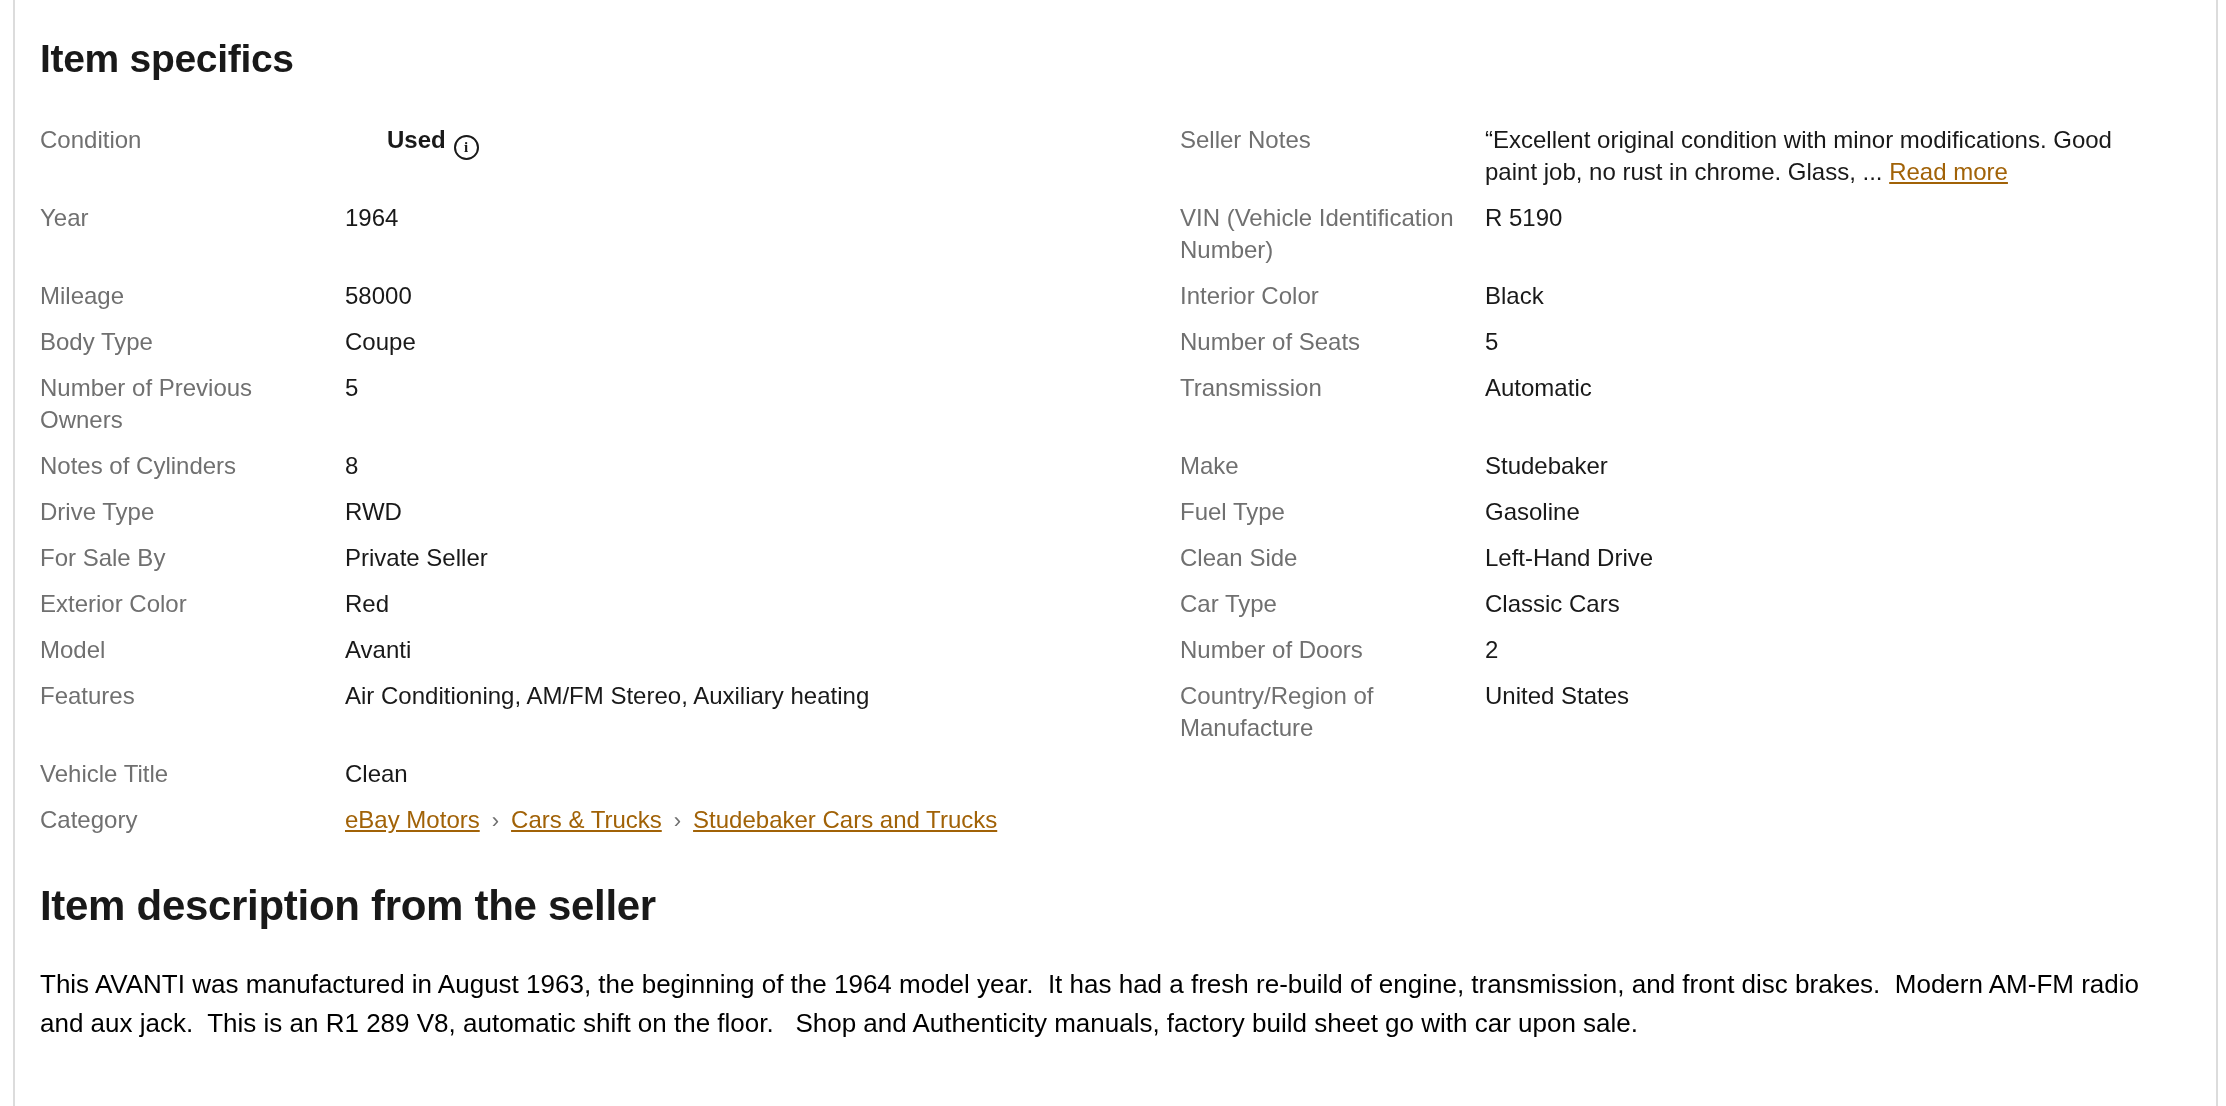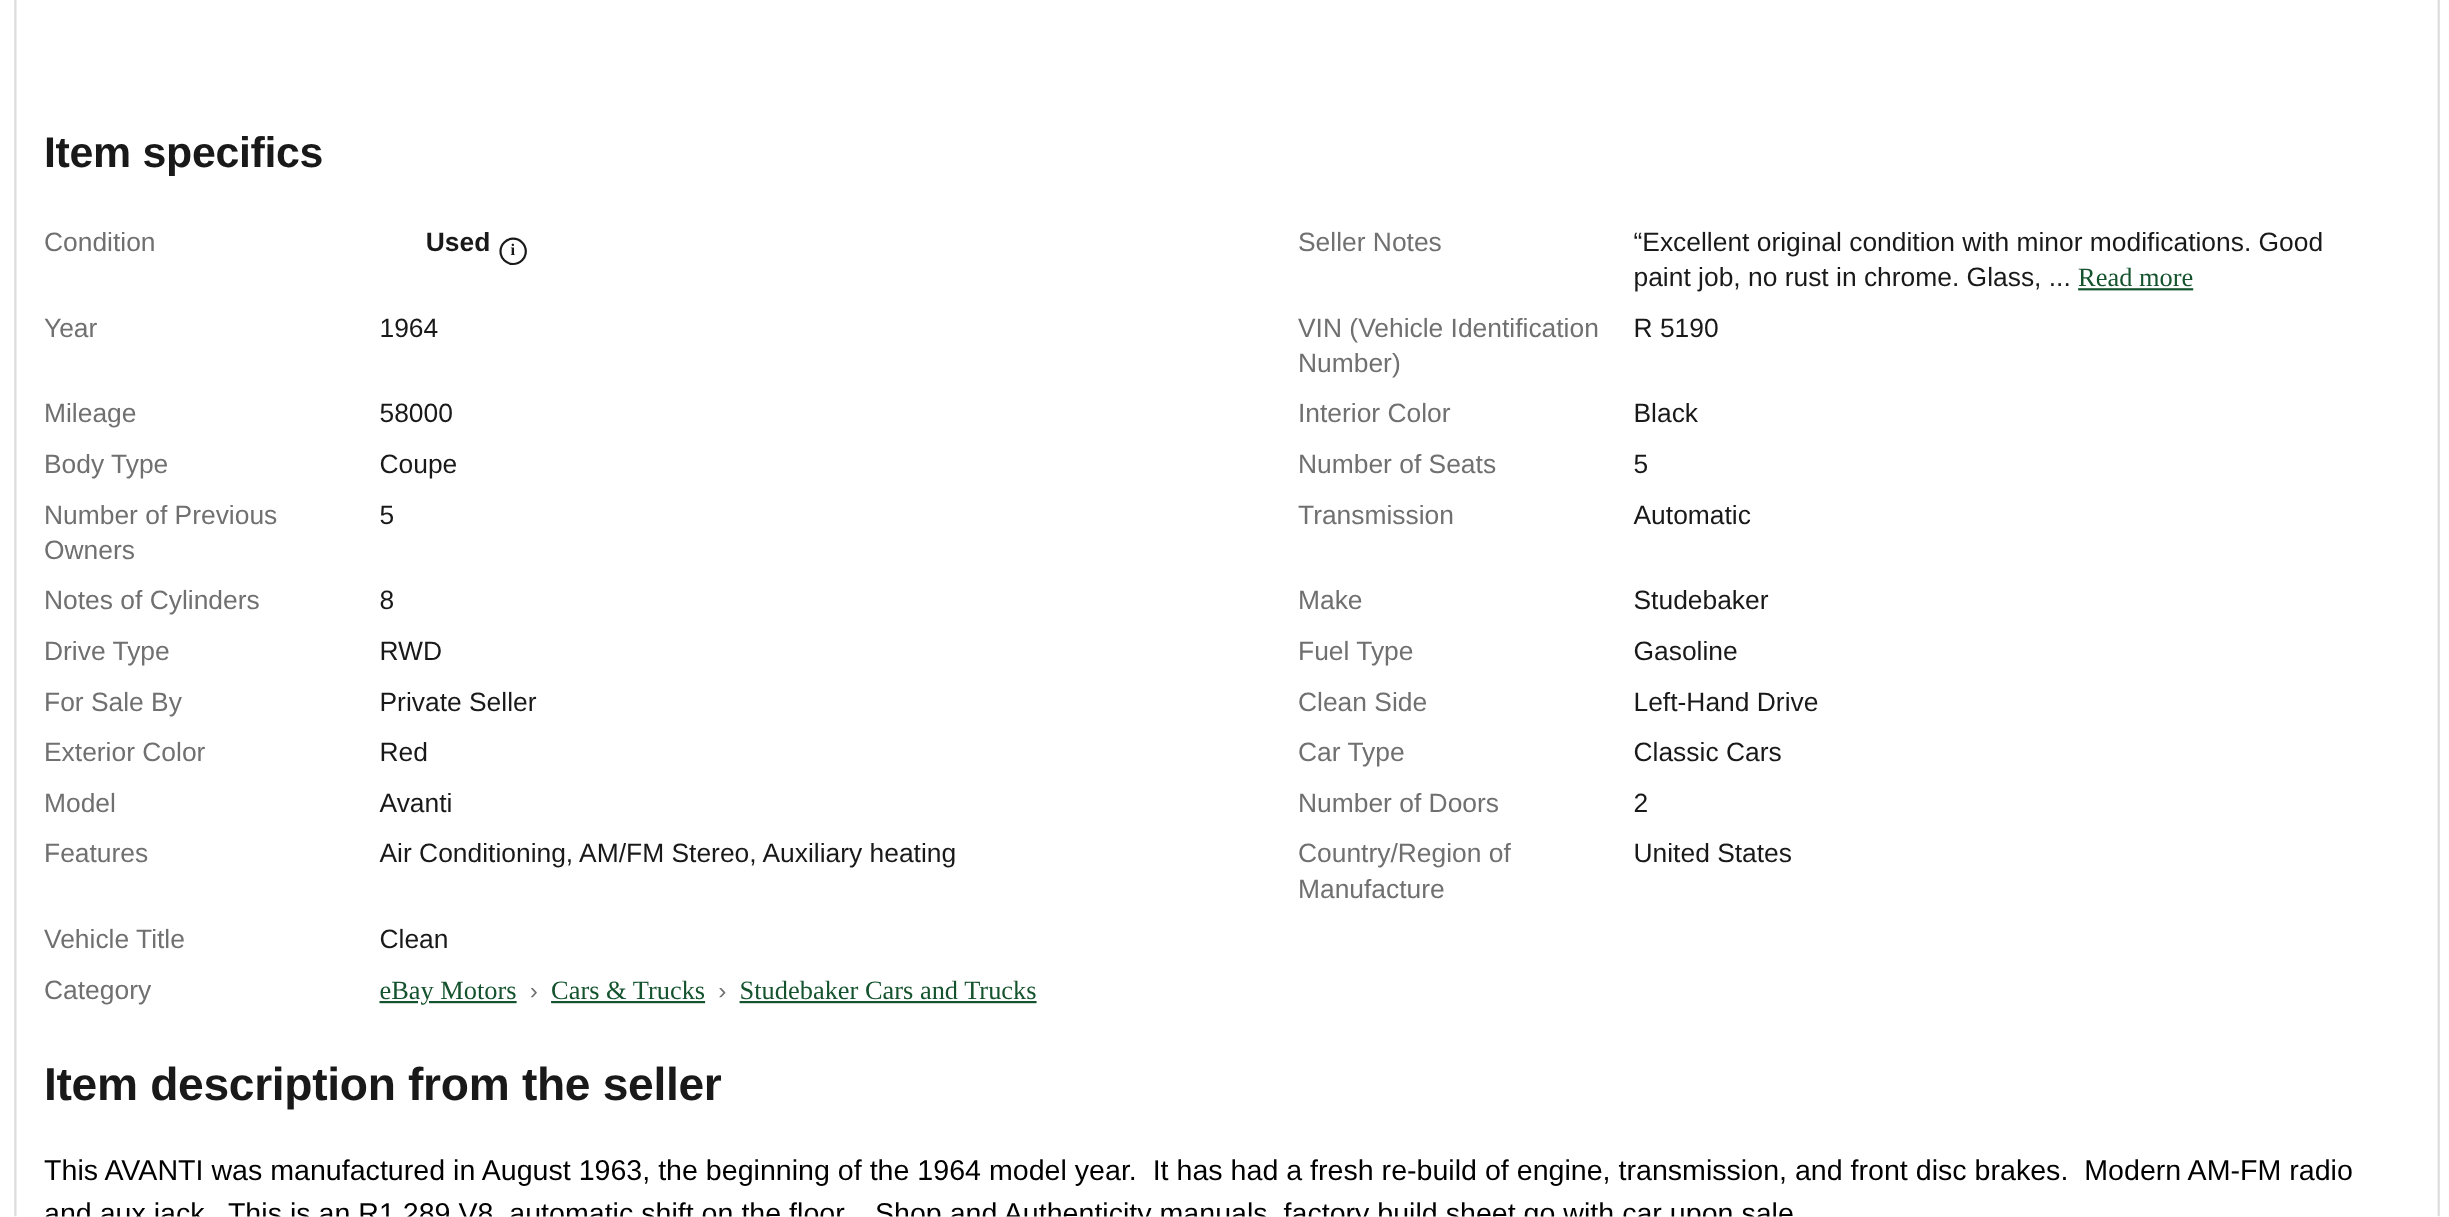--- a/index.html
+++ b/index.html
@@ -27,21 +27,21 @@
 
   .content {
     position: absolute;
     left: 40px;
     top: 0;
     width: 2140px;
   }
 
   h1.section-title {
     margin: 0;
-    padding-top: 117px;
+    padding-top: 36px;
     font-size: 39px;
     line-height: 46px;
     font-weight: 700;
     color: #191919;
     letter-spacing: -0.3px;
   }
   h1.desc-title {
     margin: 0;
     padding-top: 46px;
     font-size: 42px;
@@ -82,24 +82,23 @@
     font-weight: 700;
     font-family: "Liberation Serif", "DejaVu Serif", serif;
     color: #191919;
     margin-left: 8px;
     vertical-align: -4px;
     cursor: pointer;
     line-height: 1;
   }
 
   a.link {
-    color: #14532d;
+    color: #a16207;
     text-decoration: underline;
     cursor: pointer;
-    font-family: Liberation Serif, serif;
   }
   .crumb-sep {
     color: #707070;
     font-size: 22px;
     margin: 0 12px;
   }
 
   .desc-text {
     margin-top: 36px;
     width: 2140px;

